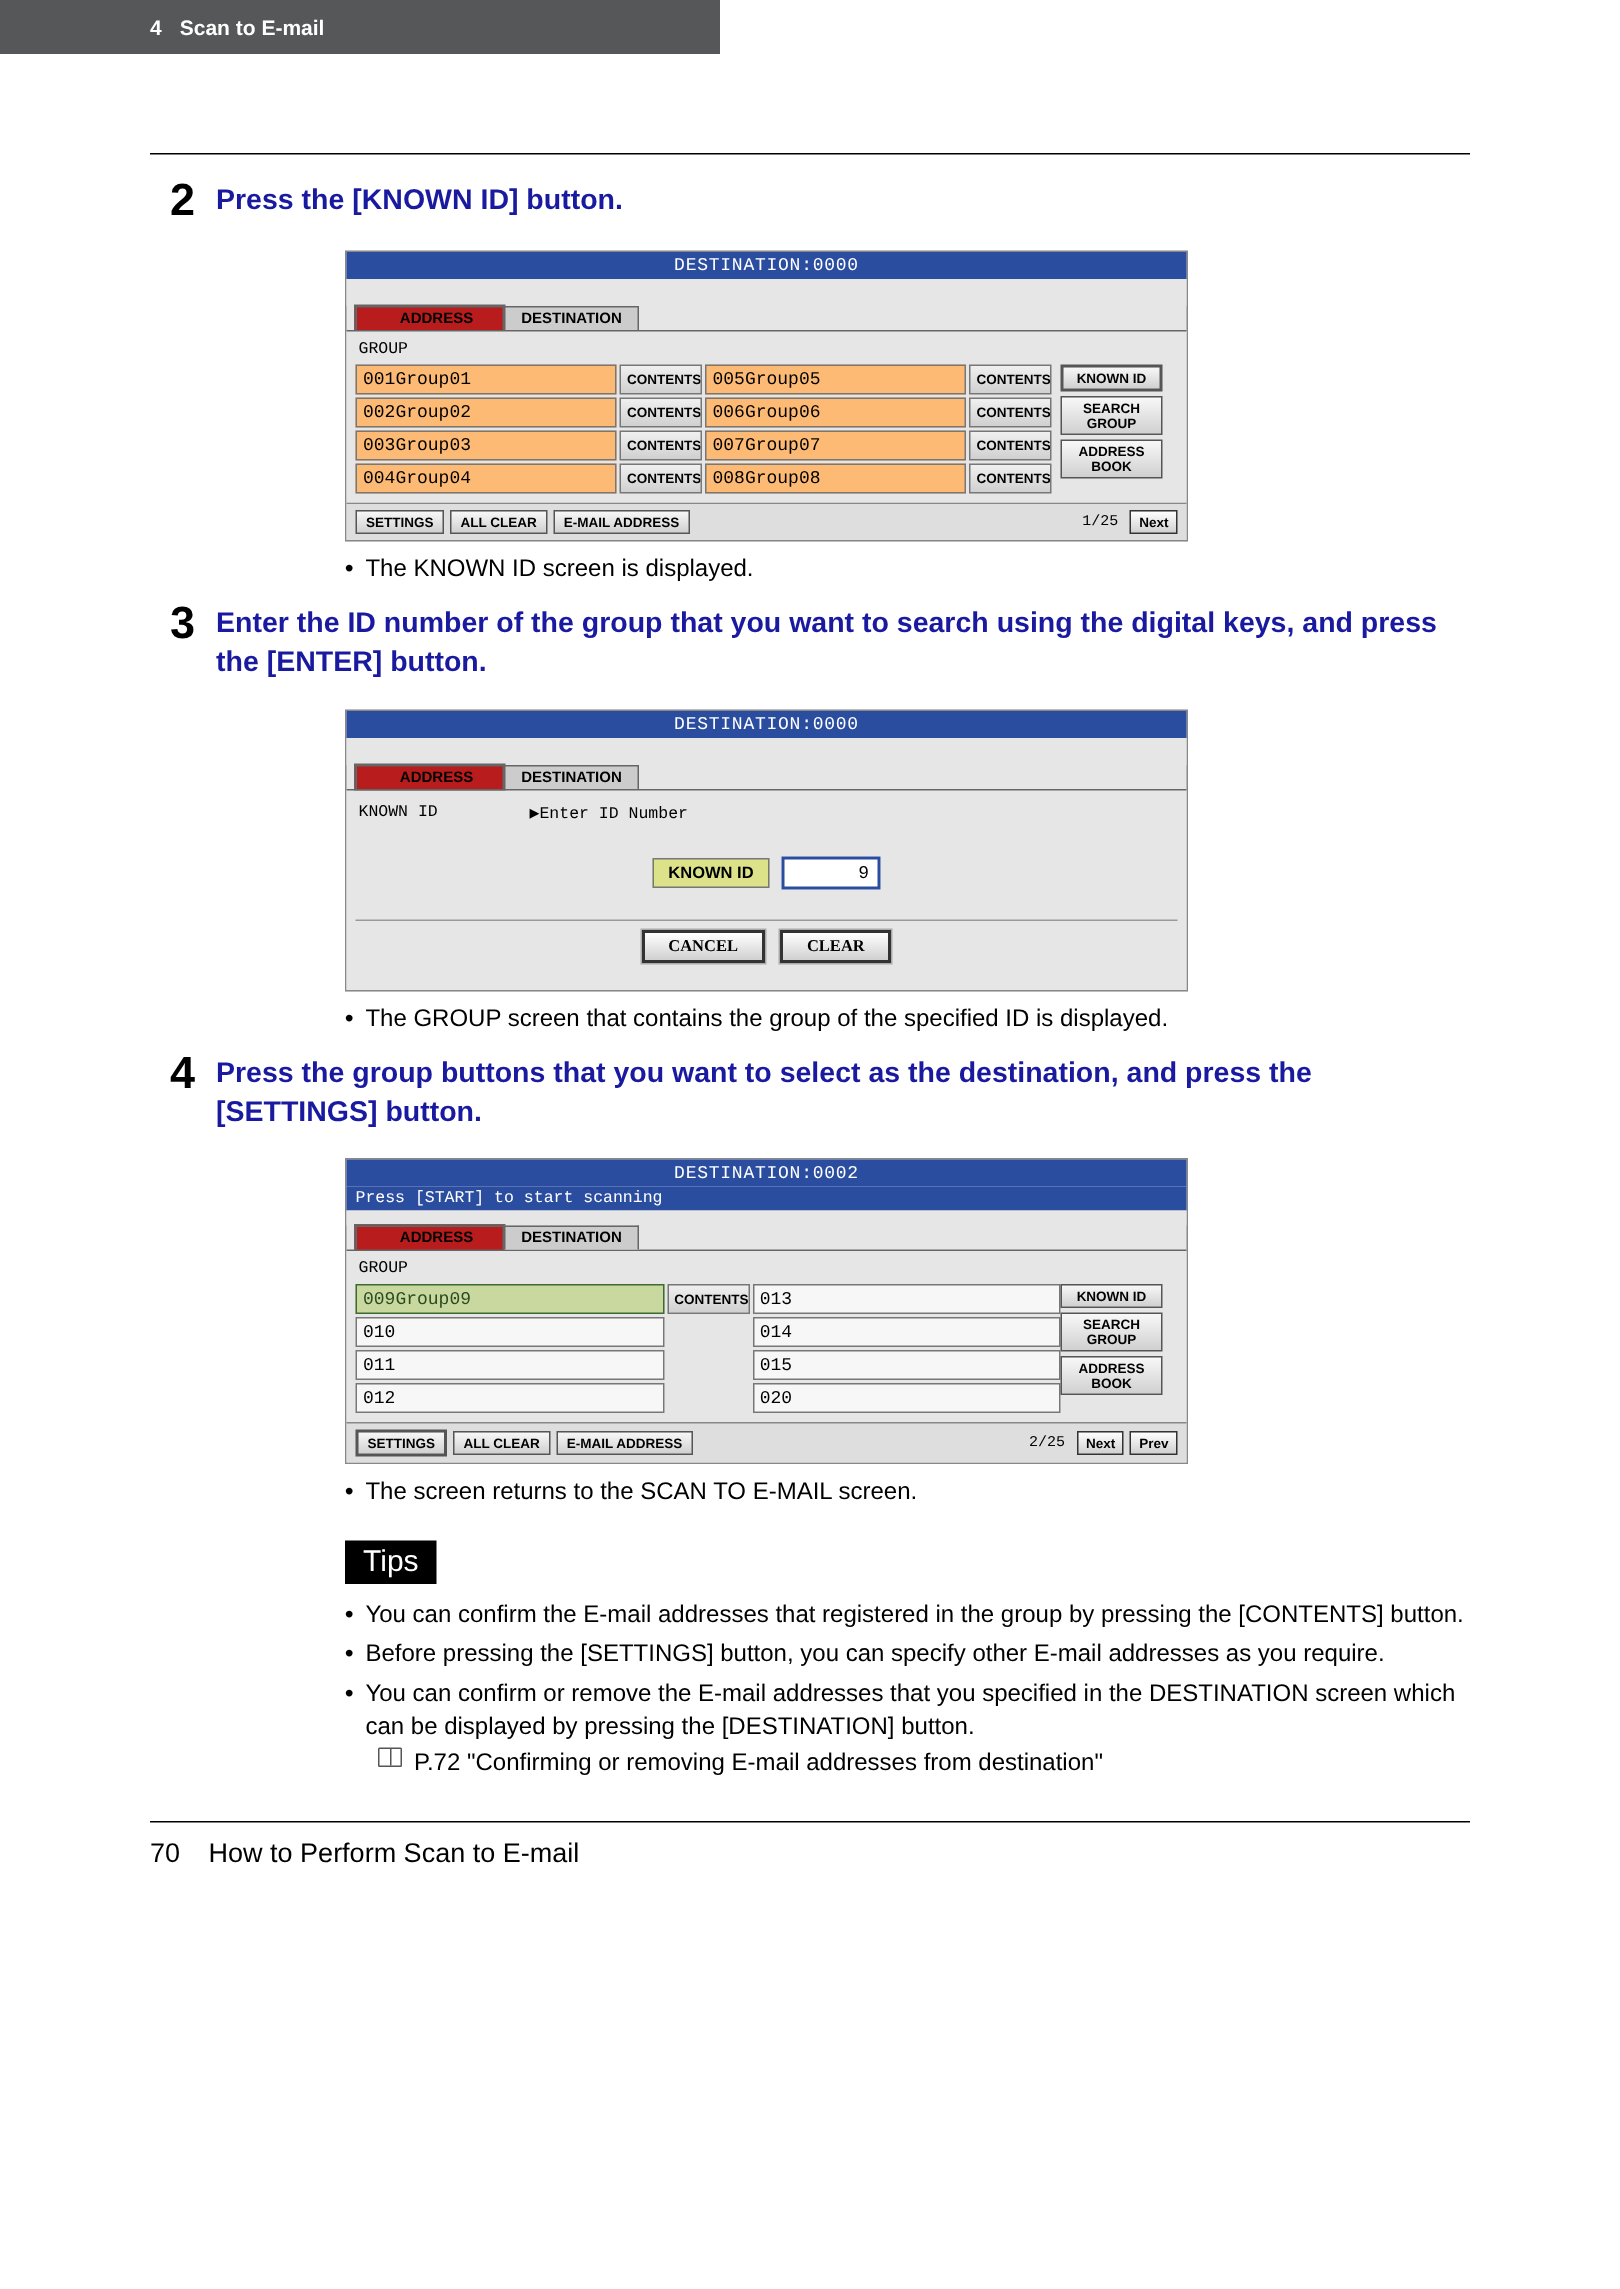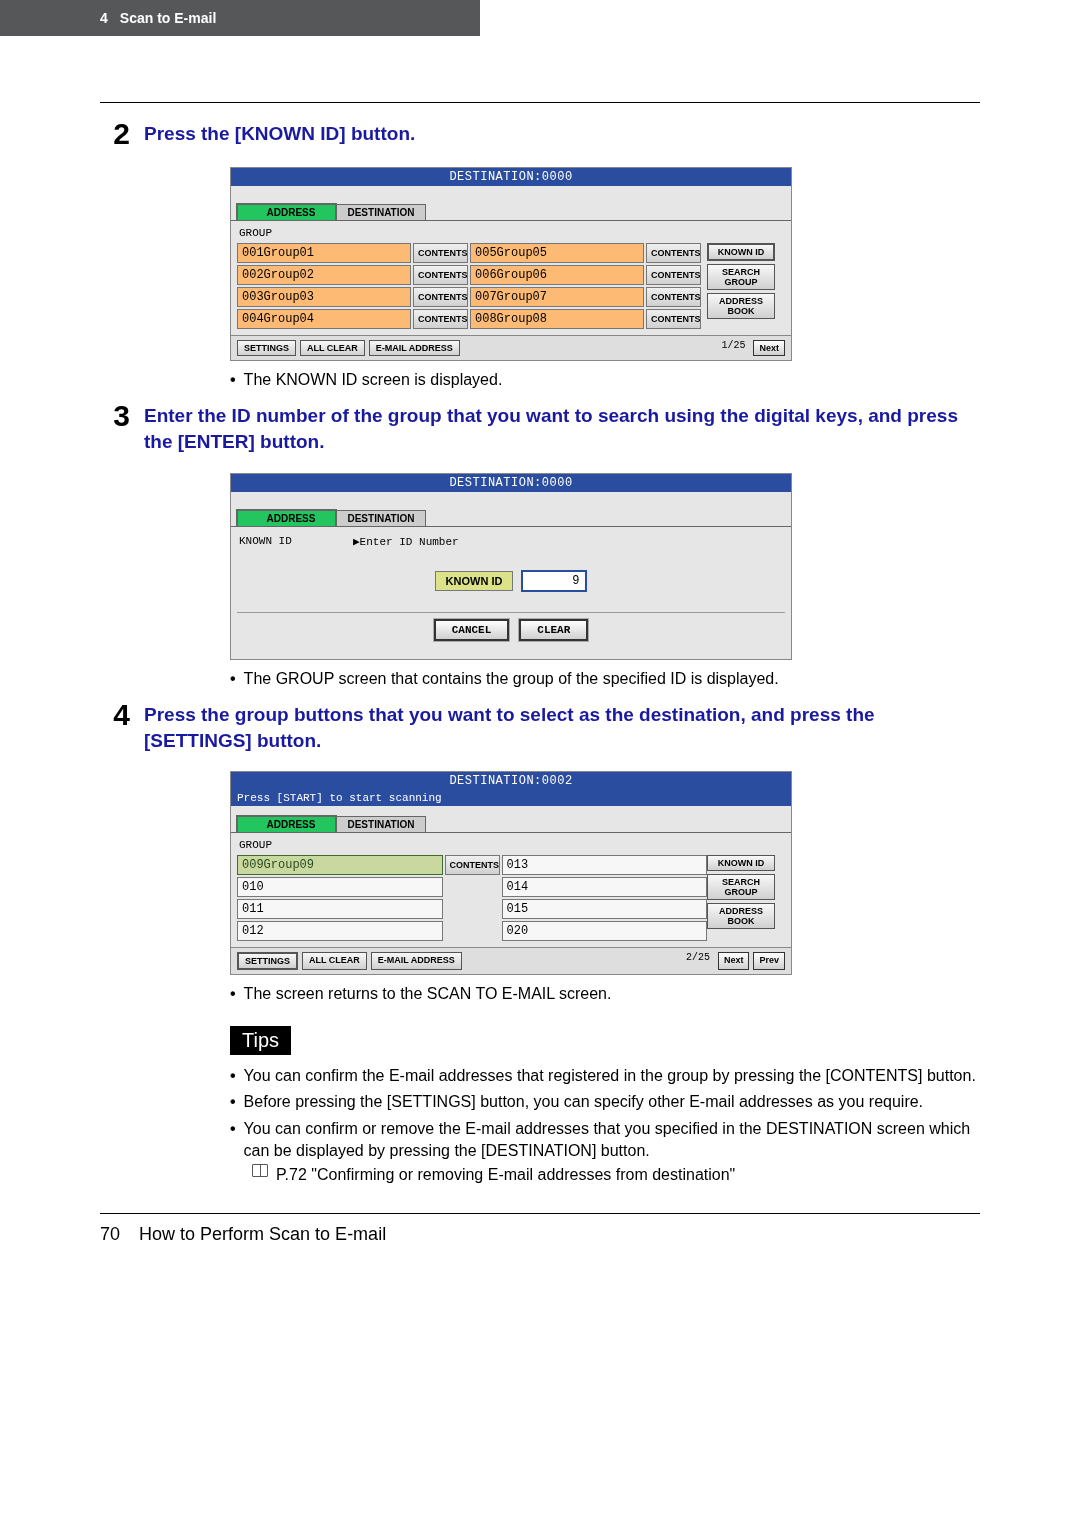--- a/index.html
+++ b/index.html
@@ -155,21 +155,21 @@
     border: 1px solid #666;
     border-bottom: none;
     background: #ccc;
     padding: 2px 9px;
     font-family: Arial, sans-serif;
     font-size: 10px;
     font-weight: bold;
     min-width: 70px;
     text-align: center;
   }
-  .shot .tab.active { background: #22c55e; box-shadow: 0 0 0 1px #666; padding-left: 18px;}
+  .shot .tab.active { background: #b91c1c; box-shadow: 0 0 0 1px #666; padding-left: 18px;}
   .shot .panel {
     border-top: 1px solid #666;
     background: #e6e6e6;
     padding: 4px 6px 6px 6px;
   }
   .shot .group-label {
     font-size: 11px;
     padding: 2px 0 4px 2px;
   }
   .shot .grid {
@@ -210,20 +210,21 @@
     text-align: center;
     padding: 2px 4px;
     width: 68px;
     box-sizing: border-box;
   }
   .shot .side-btns .sbtn.highlight { border: 2px solid #555; }
   .shot .bottom-bar {
     border-top: 1px solid #888;
     background: #dedede;
     display: flex;
+    align-items: center;
     padding: 4px 6px;
     gap: 4px;
   }
   .shot .bbtn {
     border: 1px solid #555;
     background: linear-gradient(#f8f8f8,#d0d0d0);
     font-size: 9px;
     font-family: Arial, sans-serif;
     font-weight: bold;
     padding: 2px 6px;
@@ -276,21 +277,21 @@
     display: flex;
     justify-content: center;
     gap: 10px;
     border-top: 1px solid #999;
     padding-top: 6px;
   }
   .kid-btns .kbtn {
     border: 2px solid #333;
     background: linear-gradient(#fff,#d0d0d0);
     font-size: 11px;
-    font-family: Liberation Mono, monospace;
+    font-family: Liberation Serif, serif;
     font-weight: bold;
     padding: 3px 16px;
     box-shadow: 0 0 0 1px #aaa;
   }
 
   
   .shot .grid2 {
     display: grid;
     grid-template-columns: 1fr 55px 1fr;
     gap: 2px;

